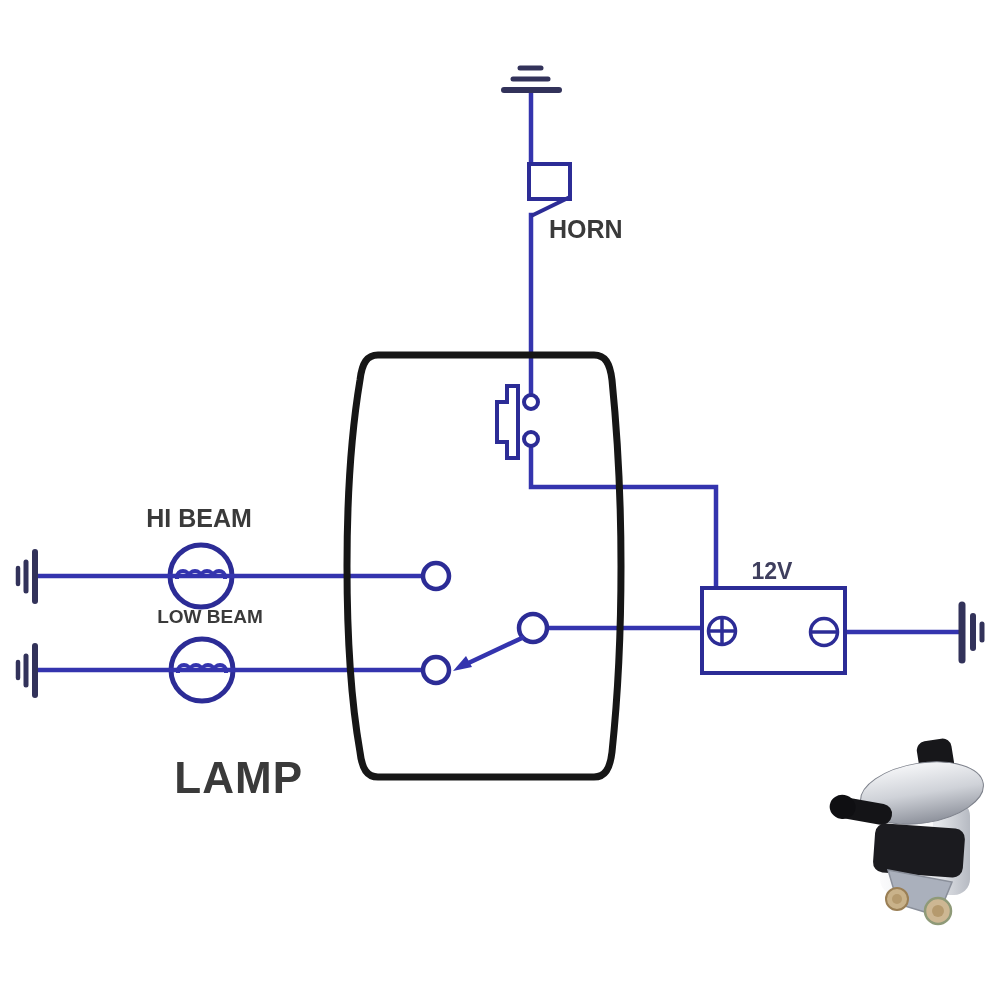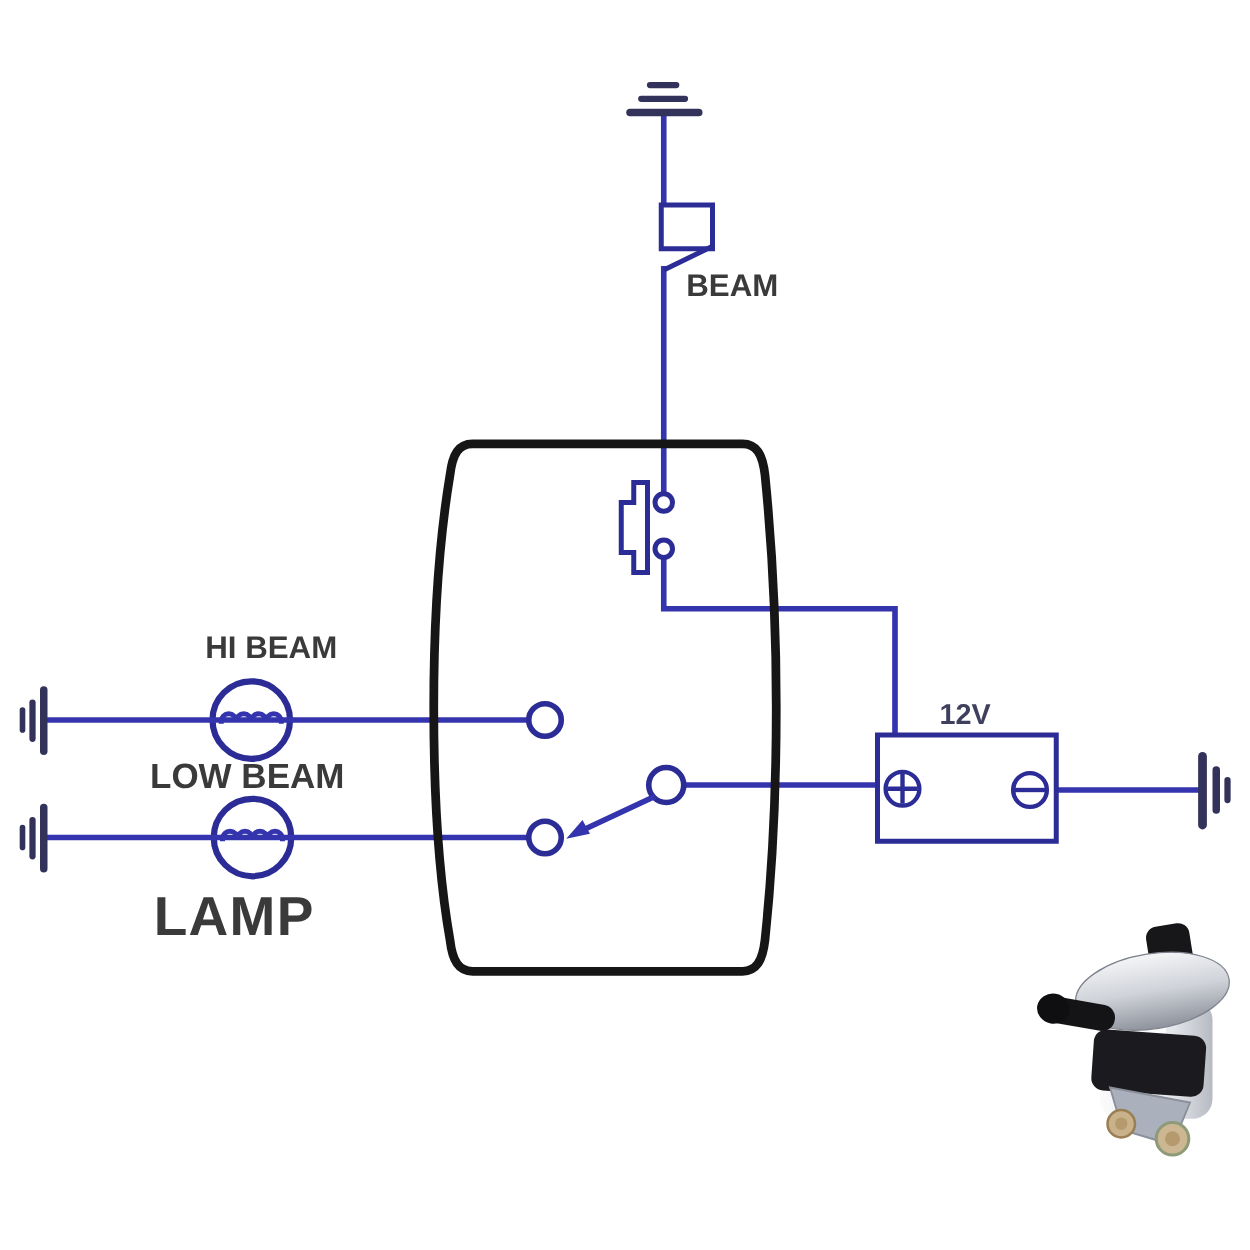--- a/index.html
+++ b/index.html
@@ -4,23 +4,23 @@
 <style>
   :root{
     --wire:#3434ae; --symbol:#2c2c96; --ground:#32325a; --outline:#161616;
     --label:#3a3a3a; --battery-label:#3f3f5e; --background:#ffffff;
   }
   html,body{margin:0;padding:0;}
   body{background:#fff;font-family:"Liberation Sans",sans-serif;}
   .stage{position:relative;width:1000px;height:1000px;background:var(--background);overflow:hidden;}
   .stage svg{position:absolute;inset:0;}
   .lbl{position:absolute;color:var(--label);font-weight:700;line-height:1;white-space:nowrap;}
-  .lbl-hi{left:137px;top:506px;width:160px;text-align:center;font-size:25px;}
-  .lbl-low{left:120px;top:607px;width:180px;font-size:28px;}
-  .lbl-lamp{left:123px;top:712px;width:180px;text-align:left;font-size:44px;letter-spacing:1px;}
+  .lbl-hi{left:119px;top:506px;width:160px;text-align:center;font-size:25px;}
+  .lbl-low{left:120px;top:607px;width:180px;text-align:center;font-size:19px;}
+  .lbl-lamp{left:123px;top:756px;width:180px;text-align:right;font-size:44px;letter-spacing:1px;}
   .lbl-horn{left:549px;top:217px;font-size:25px;}
   .lbl-12v{left:732px;top:560px;width:80px;text-align:center;font-size:23px;color:var(--battery-label);}
   .wire{stroke:var(--wire);stroke-width:4.5;fill:none;stroke-linecap:square;}
   .sym{stroke:var(--symbol);stroke-width:4.5;fill:#fff;}
   .symline{stroke:var(--symbol);stroke-width:4;fill:none;}
   .gnd{stroke:var(--ground);fill:none;stroke-linecap:round;}
   .body-outline{stroke:var(--outline);stroke-width:7;fill:none;stroke-linejoin:round;}
 </style>
 </head>
 <body>
@@ -129,15 +129,15 @@
       <circle cx="897" cy="899" r="11" fill="#c9b28a" stroke="#9a7f55" stroke-width="2"></circle>
       <circle cx="897" cy="899" r="5" fill="#b59a6e"></circle>
       <circle cx="938" cy="911" r="13" fill="#cdb793" stroke="#8f9a78" stroke-width="2.5"></circle>
       <circle cx="938" cy="911" r="6" fill="#b59a6e"></circle>
     </g>
   </svg>
 
   <div class="lbl lbl-hi">HI BEAM</div>
   <div class="lbl lbl-low">LOW BEAM</div>
   <div class="lbl lbl-lamp">LAMP</div>
-  <div class="lbl lbl-horn">BEAM</div>
+  <div class="lbl lbl-horn">HORN</div>
   <div class="lbl lbl-12v">12V</div>
 </div>
 
 </body></html>

